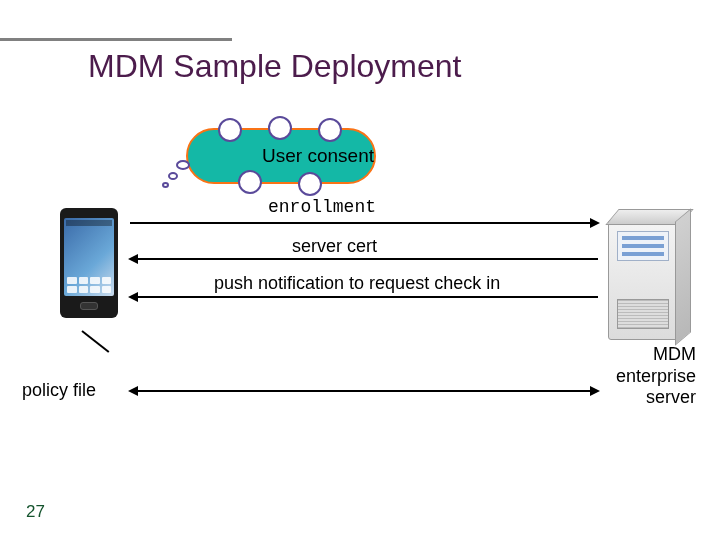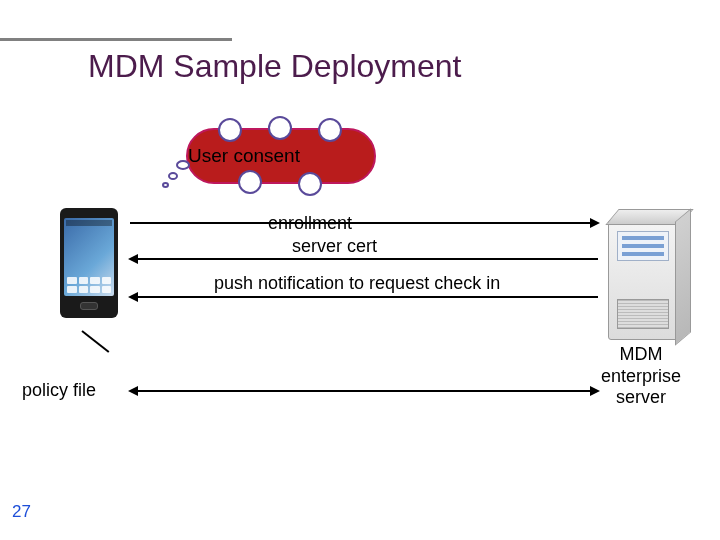--- a/index.html
+++ b/index.html
@@ -4,21 +4,21 @@
 <style>
   * { box-sizing: border-box; margin: 0; padding: 0; }
   html, body { width: 720px; height: 540px; font-family: "Trebuchet MS", Verdana, sans-serif; background: #fff; color: #000; }
   .slide { position: relative; width: 720px; height: 540px; }
   .sep { position: absolute; top: 38px; left: 0; width: 232px; height: 3px; background: #808080; }
   .title { position: absolute; top: 48px; left: 60px; font-size: 32px; color: #4c1c4c; font-weight: 400; white-space: nowrap; margin-left: 28px; }
 
   .lbl { position: absolute; font-size: 18px; color: #000; text-align: center; line-height: 1.2; }
 
   
-  .cloud { position: absolute; top: 128px; left: 186px; width: 190px; height: 56px; border: 2px solid #be185d; border-radius: 28px; background:#b91c1c; display:flex; align-items:center; justify-content:flex-start; font-size:19px; }
+  .cloud { position: absolute; top: 128px; left: 186px; width: 190px; height: 56px; border: 2px solid #f97316; border-radius: 28px; background:#14b8a6; display:flex; align-items:center; justify-content:flex-end; font-size:19px; }
   .cloud .bump { position:absolute; width:24px; height:24px; border:2px solid #5a4a9a; border-radius:50%; background:#fff; }
   .cloud .b1{ top:-12px; left:30px; } .cloud .b2{ top:-14px; left:80px; }
   .cloud .b3{ top:-12px; left:130px; } .cloud .b4{ bottom:-12px; left:50px; }
   .cloud .b5{ bottom:-14px; left:110px; }
   .cloud .tail { position:absolute; left:-24px; bottom:-6px; }
   .cloud .tail span { display:block; border:2px solid #5a4a9a; border-radius:50%; background:#fff; }
   .cloud .tail .t1{ width:14px; height:10px; margin-left:12px; }
   .cloud .tail .t2{ width:10px; height:8px; margin-left:4px; margin-top:2px; }
   .cloud .tail .t3{ width:7px; height:6px; margin-left:-2px; margin-top:2px; }
 
@@ -40,21 +40,21 @@
   .server .vent { position:absolute; bottom:10px; left:8px; right:8px; height:30px; background:repeating-linear-gradient(#bbb,#bbb 1px,#ddd 1px,#ddd 3px); border:1px solid #999; }
 
   
   .arrow { position:absolute; height:2px; background:#000; }
   .arrow::before, .arrow::after { content:""; position:absolute; top:-4px; width:0; height:0; border-top:5px solid transparent; border-bottom:5px solid transparent; }
   .arrow.right::after { right:-2px; border-left:10px solid #000; }
   .arrow.left::before { left:-2px; border-right:10px solid #000; }
   .arrow.both::before { left:-2px; border-right:10px solid #000; }
   .arrow.both::after  { right:-2px; border-left:10px solid #000; }
 
-  .pagenum { position:absolute; left:12px; bottom:18px; font-size:17px; color:#1d4ed8; }
+  .pagenum { position:absolute; left:26px; bottom:18px; font-size:17px; color:#14532d; }
 </style>
 </head>
 <body>
 
 <div class="slide">
   <div class="sep"></div>
   <div class="title">MDM Sample Deployment</div>
 
   <div class="cloud">
     <span class="bump b1"></span>
@@ -89,26 +89,26 @@
   <div class="lbl" style="top:380px; left:22px;">policy file</div>
 
   <div class="server">
     <div class="panel">
         <div class="l"></div>
         <div class="l"></div>
         <div class="l"></div>
       </div>
     <div class="vent"></div>
   </div>
-  <div class="lbl" style="top:344px; right:24px; width:110px; white-space:pre-line;">MDM
+  <div class="lbl" style="top:344px; right:24px; width:110px; white-space:pre-line;text-align:right;">MDM
 enterprise
 server</div>
 
   <div class="arrow right" style="top:222px; left:130px; width:468px;"></div>
-  <div class="lbl" style="top:213px; left:268px;">enrollment</div>
+  <div class="lbl" style="top:197px; left:268px;font-family:Liberation Mono, monospace;">enrollment</div>
 
   <div class="arrow left" style="top:258px; left:130px; width:468px;"></div>
   <div class="lbl" style="top:236px; left:292px;">server cert</div>
 
   <div class="arrow left" style="top:296px; left:130px; width:468px;"></div>
   <div class="lbl" style="top:273px; left:186px;margin-left:28px;">push notification to request check in</div>
 
   <div class="arrow both" style="top:390px; left:130px; width:468px;"></div>
 
 

